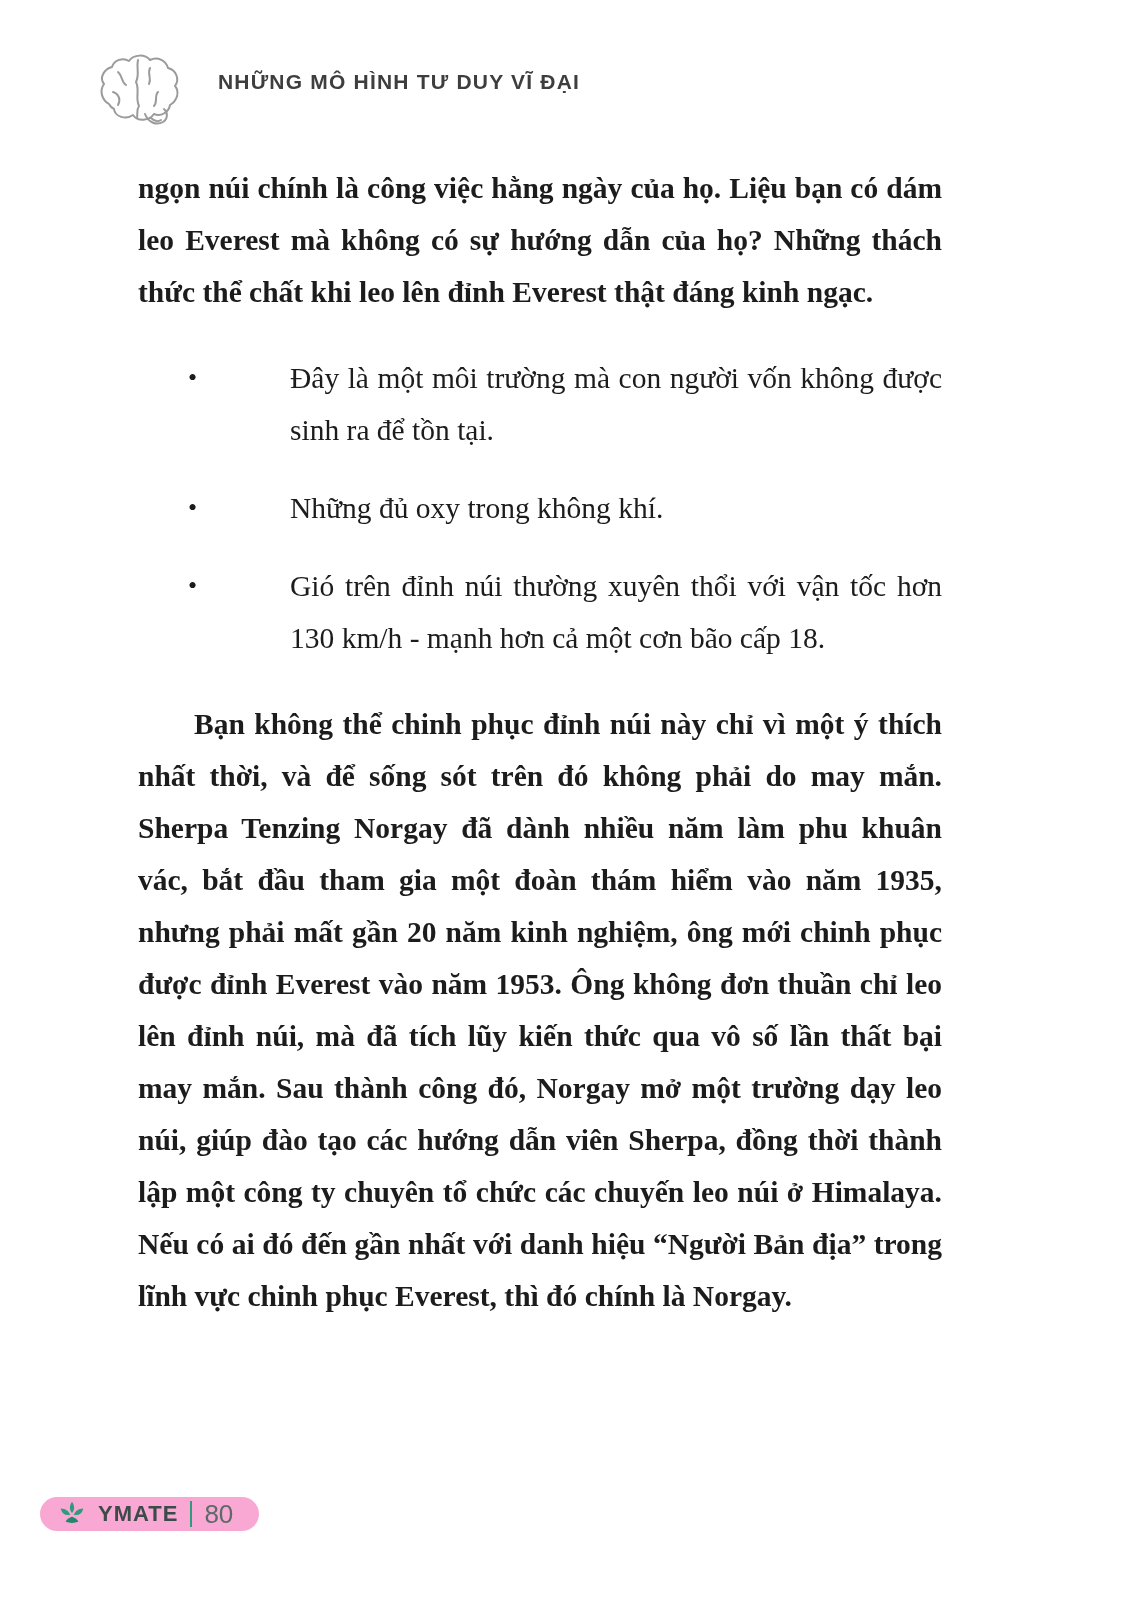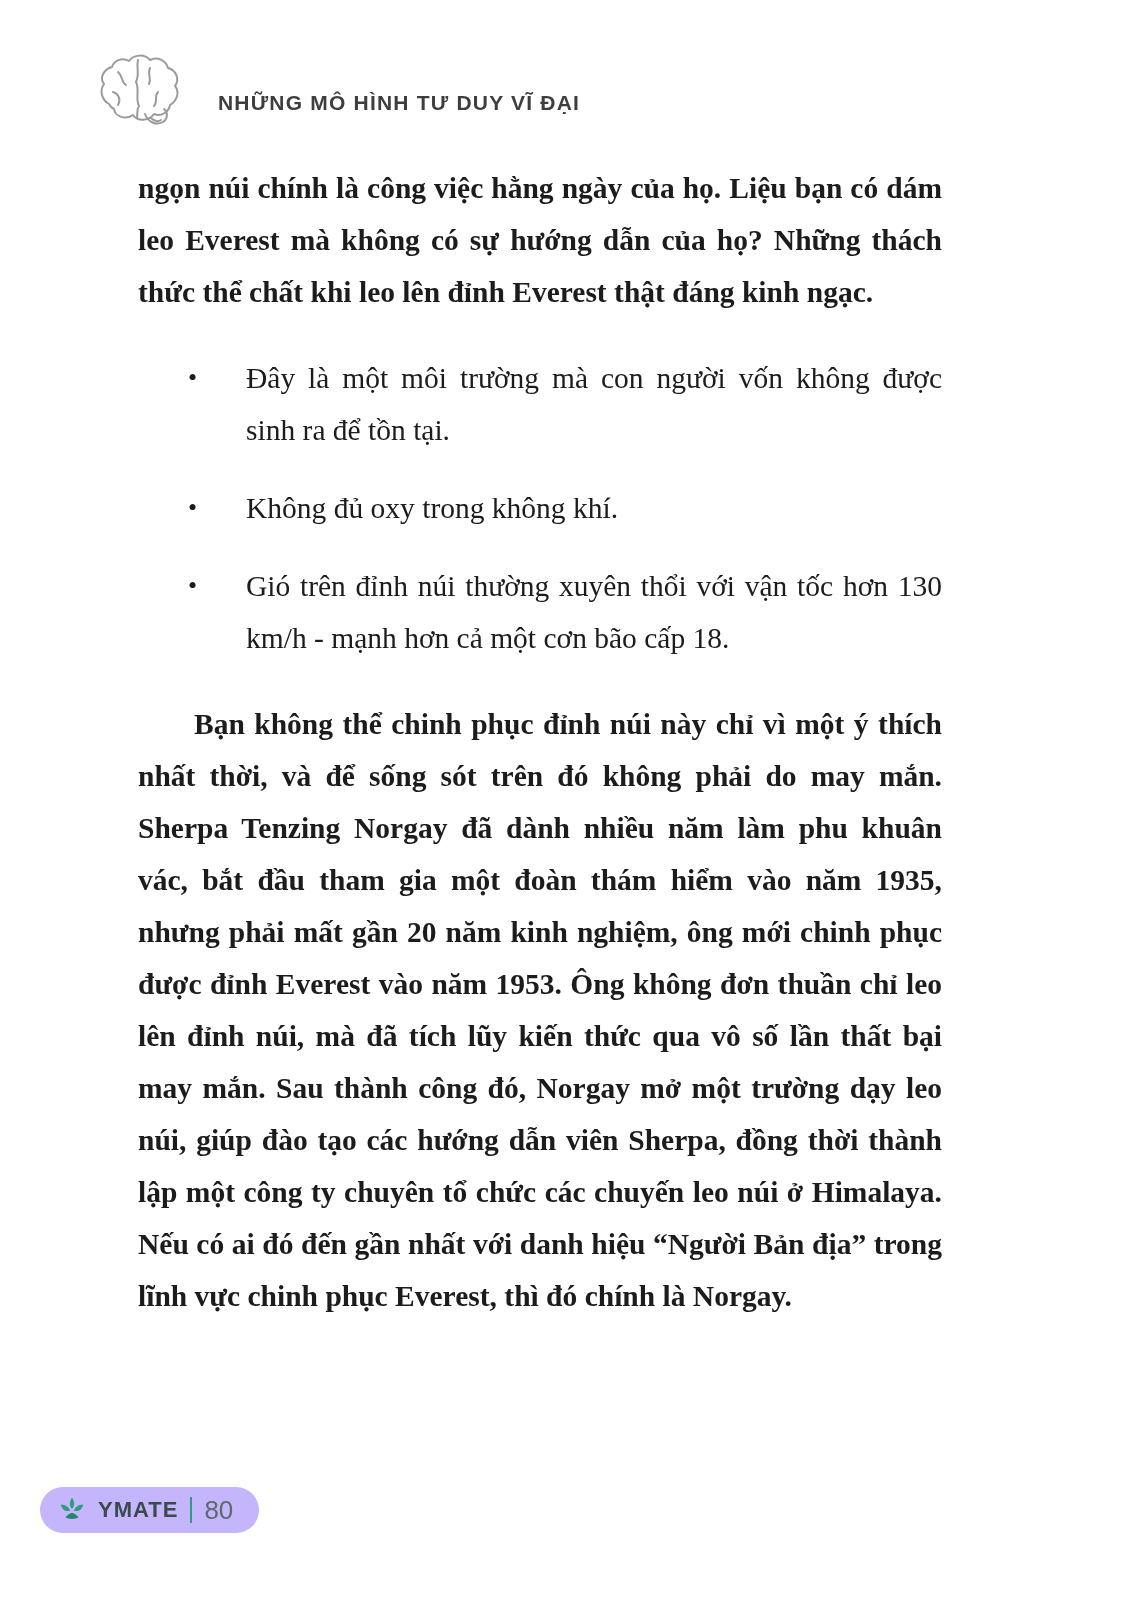--- a/index.html
+++ b/index.html
@@ -10,21 +10,21 @@
     position: relative;
     width: 1142px;
     height: 1615px;
     background: #ffffff;
     overflow: hidden;
   }
 
   
   .page-header {
     display: flex;
-    align-items: center;
+    align-items: flex-start;
     padding: 52px 0 0 88px;
   }
   .brain-icon-wrap {
     width: 100px;
     height: 84px;
     flex: none;
   }
   .running-head {
     font-family: "Liberation Sans", sans-serif;
     font-weight: 700;
@@ -59,35 +59,36 @@
   .bullet-dot {
     flex: none;
     width: 58px;
     font-size: 26px;
     line-height: 52px;
     color: #1c1c1c;
   }
   .bullet-text {
     flex: 1;
     text-align: justify;
+    margin-left: 44px;
   }
 
   
   .page-footer {
     position: absolute;
     left: 40px;
     bottom: 82px;
   }
   .footer-pill {
     display: inline-flex;
     align-items: center;
-    background: #c4b5fd;
+    background: #f9a8d4;
     border-radius: 999px;
     padding: 7px 26px 7px 16px;
-    height: 46px;
+    height: 34px;
   }
   .ymate-logo-wrap {
     width: 32px;
     height: 32px;
     flex: none;
     margin-right: 10px;
     display: inline-flex;
     align-items: center;
     justify-content: center;
   }
@@ -135,21 +136,21 @@
 
     <p class="para">ngọn núi chính là công việc hằng ngày của họ. Liệu bạn có dám leo Everest mà không có sự hướng dẫn của họ? Những thách thức thể chất khi leo lên đỉnh Everest thật đáng kinh ngạc.</p>
 
     <ul class="bullet-list">
       <li class="bullet-item">
         <span class="bullet-dot">•</span>
         <span class="bullet-text">Đây là một môi trường mà con người vốn không được sinh ra để tồn tại.</span>
       </li>
       <li class="bullet-item">
         <span class="bullet-dot">•</span>
-        <span class="bullet-text">Không đủ oxy trong không khí.</span>
+        <span class="bullet-text">Những đủ oxy trong không khí.</span>
       </li>
       <li class="bullet-item">
         <span class="bullet-dot">•</span>
         <span class="bullet-text">Gió trên đỉnh núi thường xuyên thổi với vận tốc hơn 130 km/h - mạnh hơn cả một cơn bão cấp 18.</span>
       </li>
     </ul>
 
     <p class="para indent">Bạn không thể chinh phục đỉnh núi này chỉ vì một ý thích nhất thời, và để sống sót trên đó không phải do may mắn. Sherpa Tenzing Norgay đã dành nhiều năm làm phu khuân vác, bắt đầu tham gia một đoàn thám hiểm vào năm 1935, nhưng phải mất gần 20 năm kinh nghiệm, ông mới chinh phục được đỉnh Everest vào năm 1953. Ông không đơn thuần chỉ leo lên đỉnh núi, mà đã tích lũy kiến thức qua vô số lần thất bại may mắn. Sau thành công đó, Norgay mở một trường dạy leo núi, giúp đào tạo các hướng dẫn viên Sherpa, đồng thời thành lập một công ty chuyên tổ chức các chuyến leo núi ở Himalaya. Nếu có ai đó đến gần nhất với danh hiệu “Người Bản địa” trong lĩnh vực chinh phục Everest, thì đó chính là Norgay.</p>
 
   </main>

